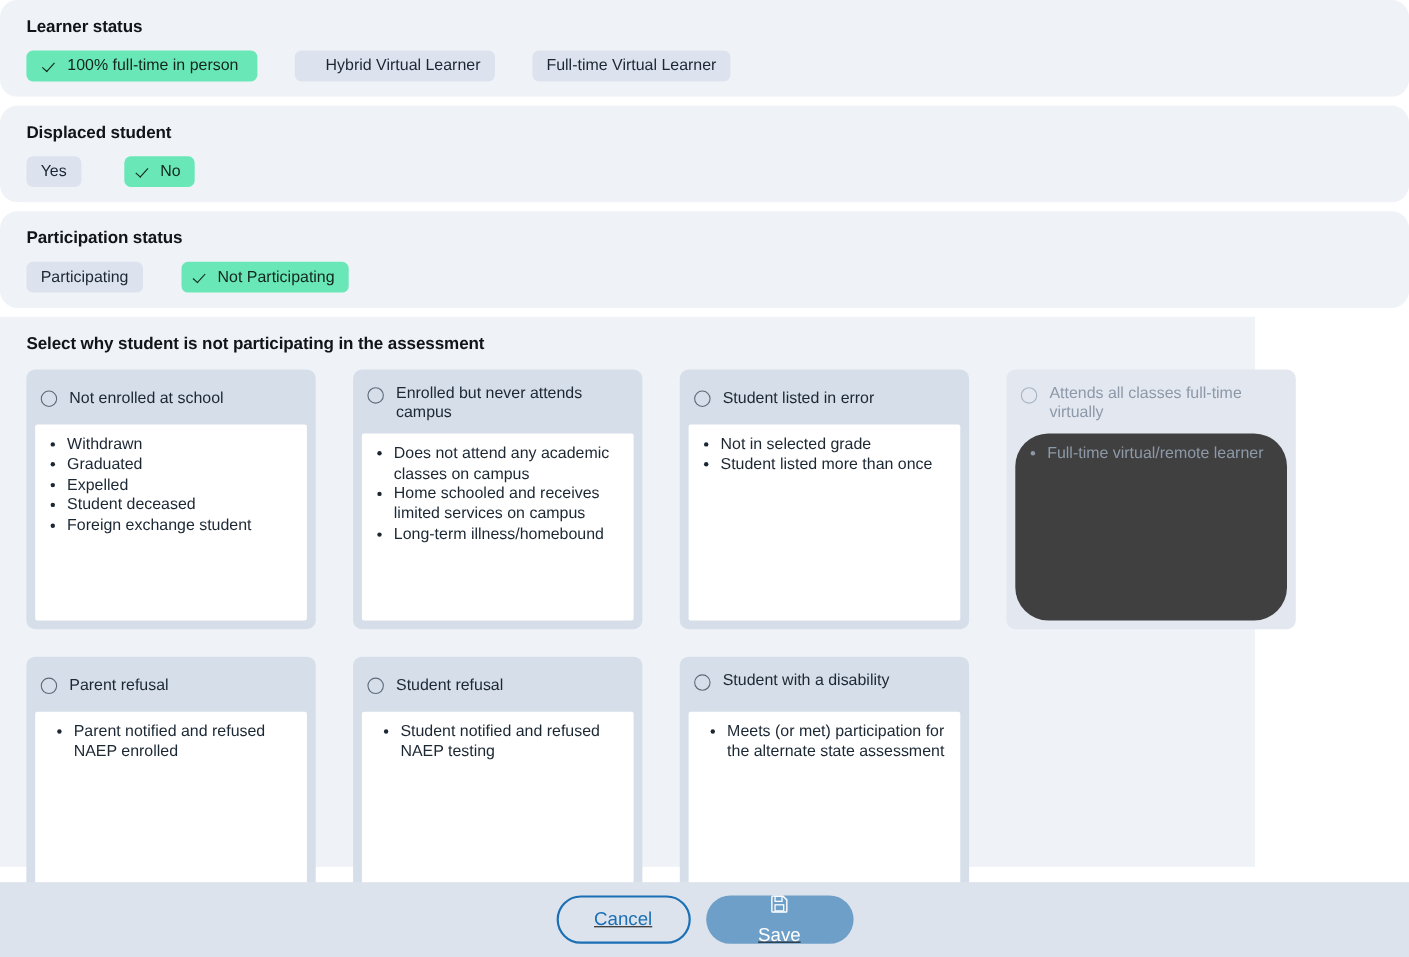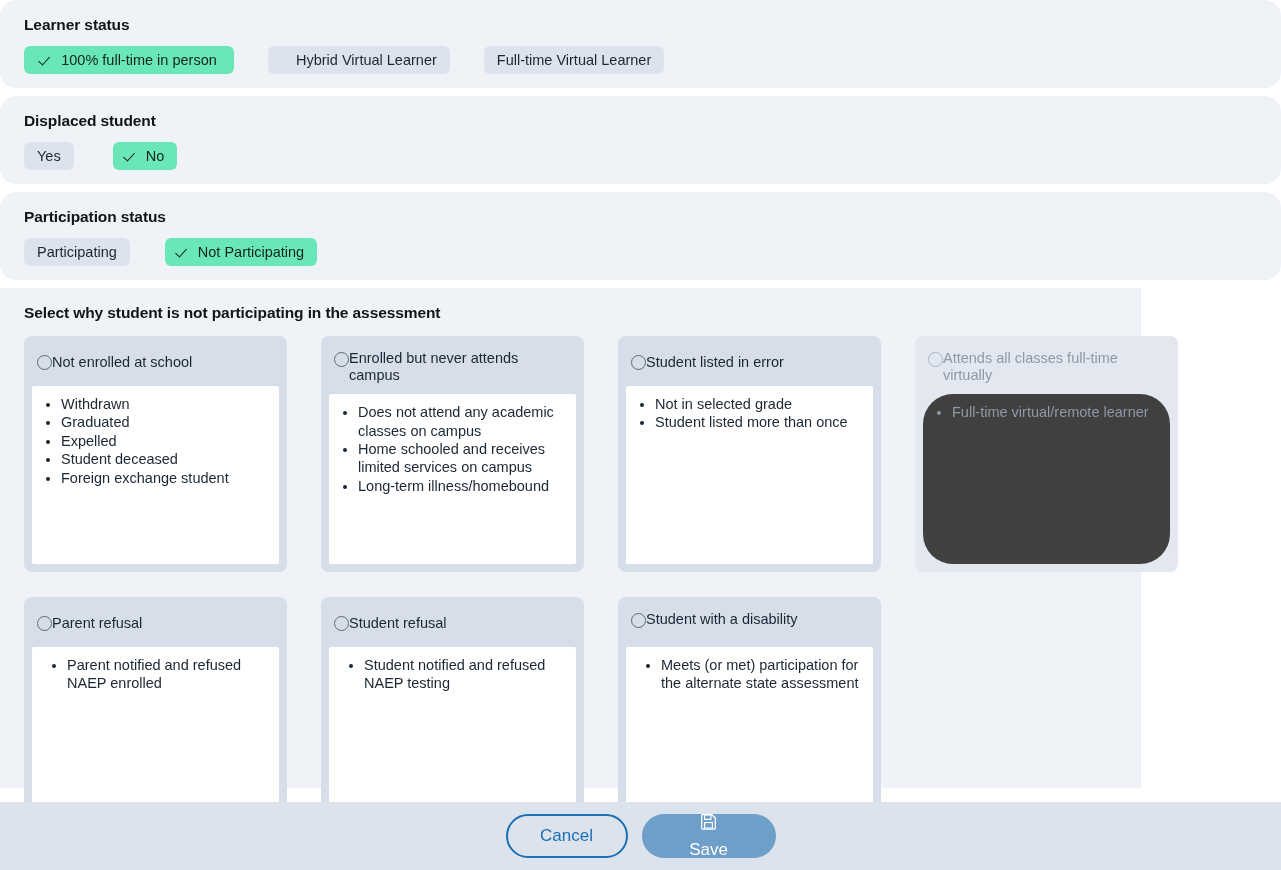--- a/index.html
+++ b/index.html
@@ -110,20 +110,21 @@
     height: 236px;
   }
   .reason-card.disabled {
     background: #e3e8f0;
     cursor: default;
   }
 
   .card-head {
     display: flex;
     align-items: flex-start;
+    gap: 11px;
     padding: 5px 4px 10px 5px;
     min-height: 42px;
   }
   .radio {
     flex: 0 0 auto;
     width: 15px;
     height: 15px;
     border: 1.4px solid #5e6a79;
     border-radius: 50%;
     background: transparent;
@@ -174,20 +175,21 @@
     left: 0;
     bottom: 0;
     width: 1281px;
     height: 68px;
     background: #dde3ec;
     display: flex;
     align-items: center;
     justify-content: center;
     gap: 14px;
     z-index: 10;
+    text-decoration: underline;
   }
   .btn-cancel {
     height: 44px;
     min-width: 122px;
     padding: 0 24px;
     border-radius: 22px;
     border: 2px solid #1a6fb5;
     background: transparent;
     color: #1a6fb5;
     font-family: "Liberation Sans", sans-serif;

